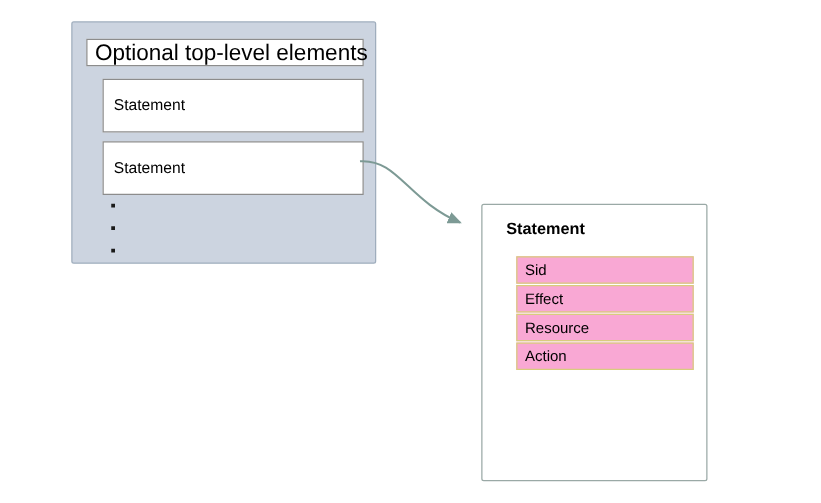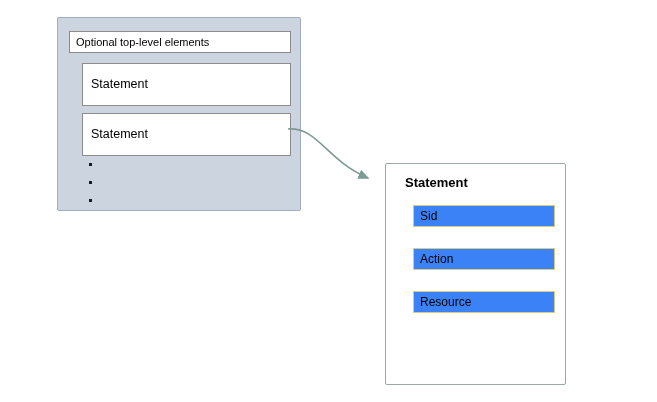--- a/index.html
+++ b/index.html
@@ -37,21 +37,21 @@
     width: 222px;
     height: 22px;
     background: #ffffff;
     border: 1px solid #8c8c8c;
     box-sizing: border-box;
     display: flex;
     align-items: center;
     padding-left: 6px;
   }
   .toplevel-box .lbl {
-    font-size: 11px;
+    font-size: 18px;
     color: #000000;
     line-height: 1;
     white-space: nowrap;
     text-align: right;
   }
   .stmt-box {
     position: absolute;
     left: 24px;
     width: 209px;
     height: 43px;
@@ -122,24 +122,24 @@
   }
   .field-list {
     position: absolute;
     left: 27px;
     top: 41px;
     width: 142px;
   }
   .field-row {
     width: 142px;
     height: 22px;
-    background: #3b82f6;
+    background: #f9a8d4;
     border: 1px solid #d9cc7e;
     box-sizing: border-box;
-    margin-bottom: 21px;
+    margin-bottom: 1px;
     display: flex;
     align-items: center;
     padding-left: 6px;
   }
   .field-row .lbl {
     font-size: 12px;
     color: #000000;
     line-height: 1;
     white-space: nowrap;
   }
@@ -183,27 +183,30 @@
   <div class="statement-panel">
 
     <div class="statement-title">Statement</div>
 
     <div class="field-list">
 
       <div class="field-row">
         <span class="lbl">Sid</span>
       </div>
 
-
+      <div class="field-row">
+        <span class="lbl">Effect</span>
+      </div>
+
+
+      <div class="field-row">
+        <span class="lbl">Resource</span>
+      </div>
 
       <div class="field-row">
         <span class="lbl">Action</span>
       </div>
 
-      <div class="field-row">
-        <span class="lbl">Resource</span>
-      </div>
-
 
     </div>
   </div>
 
 </div>
 
 </body></html>

